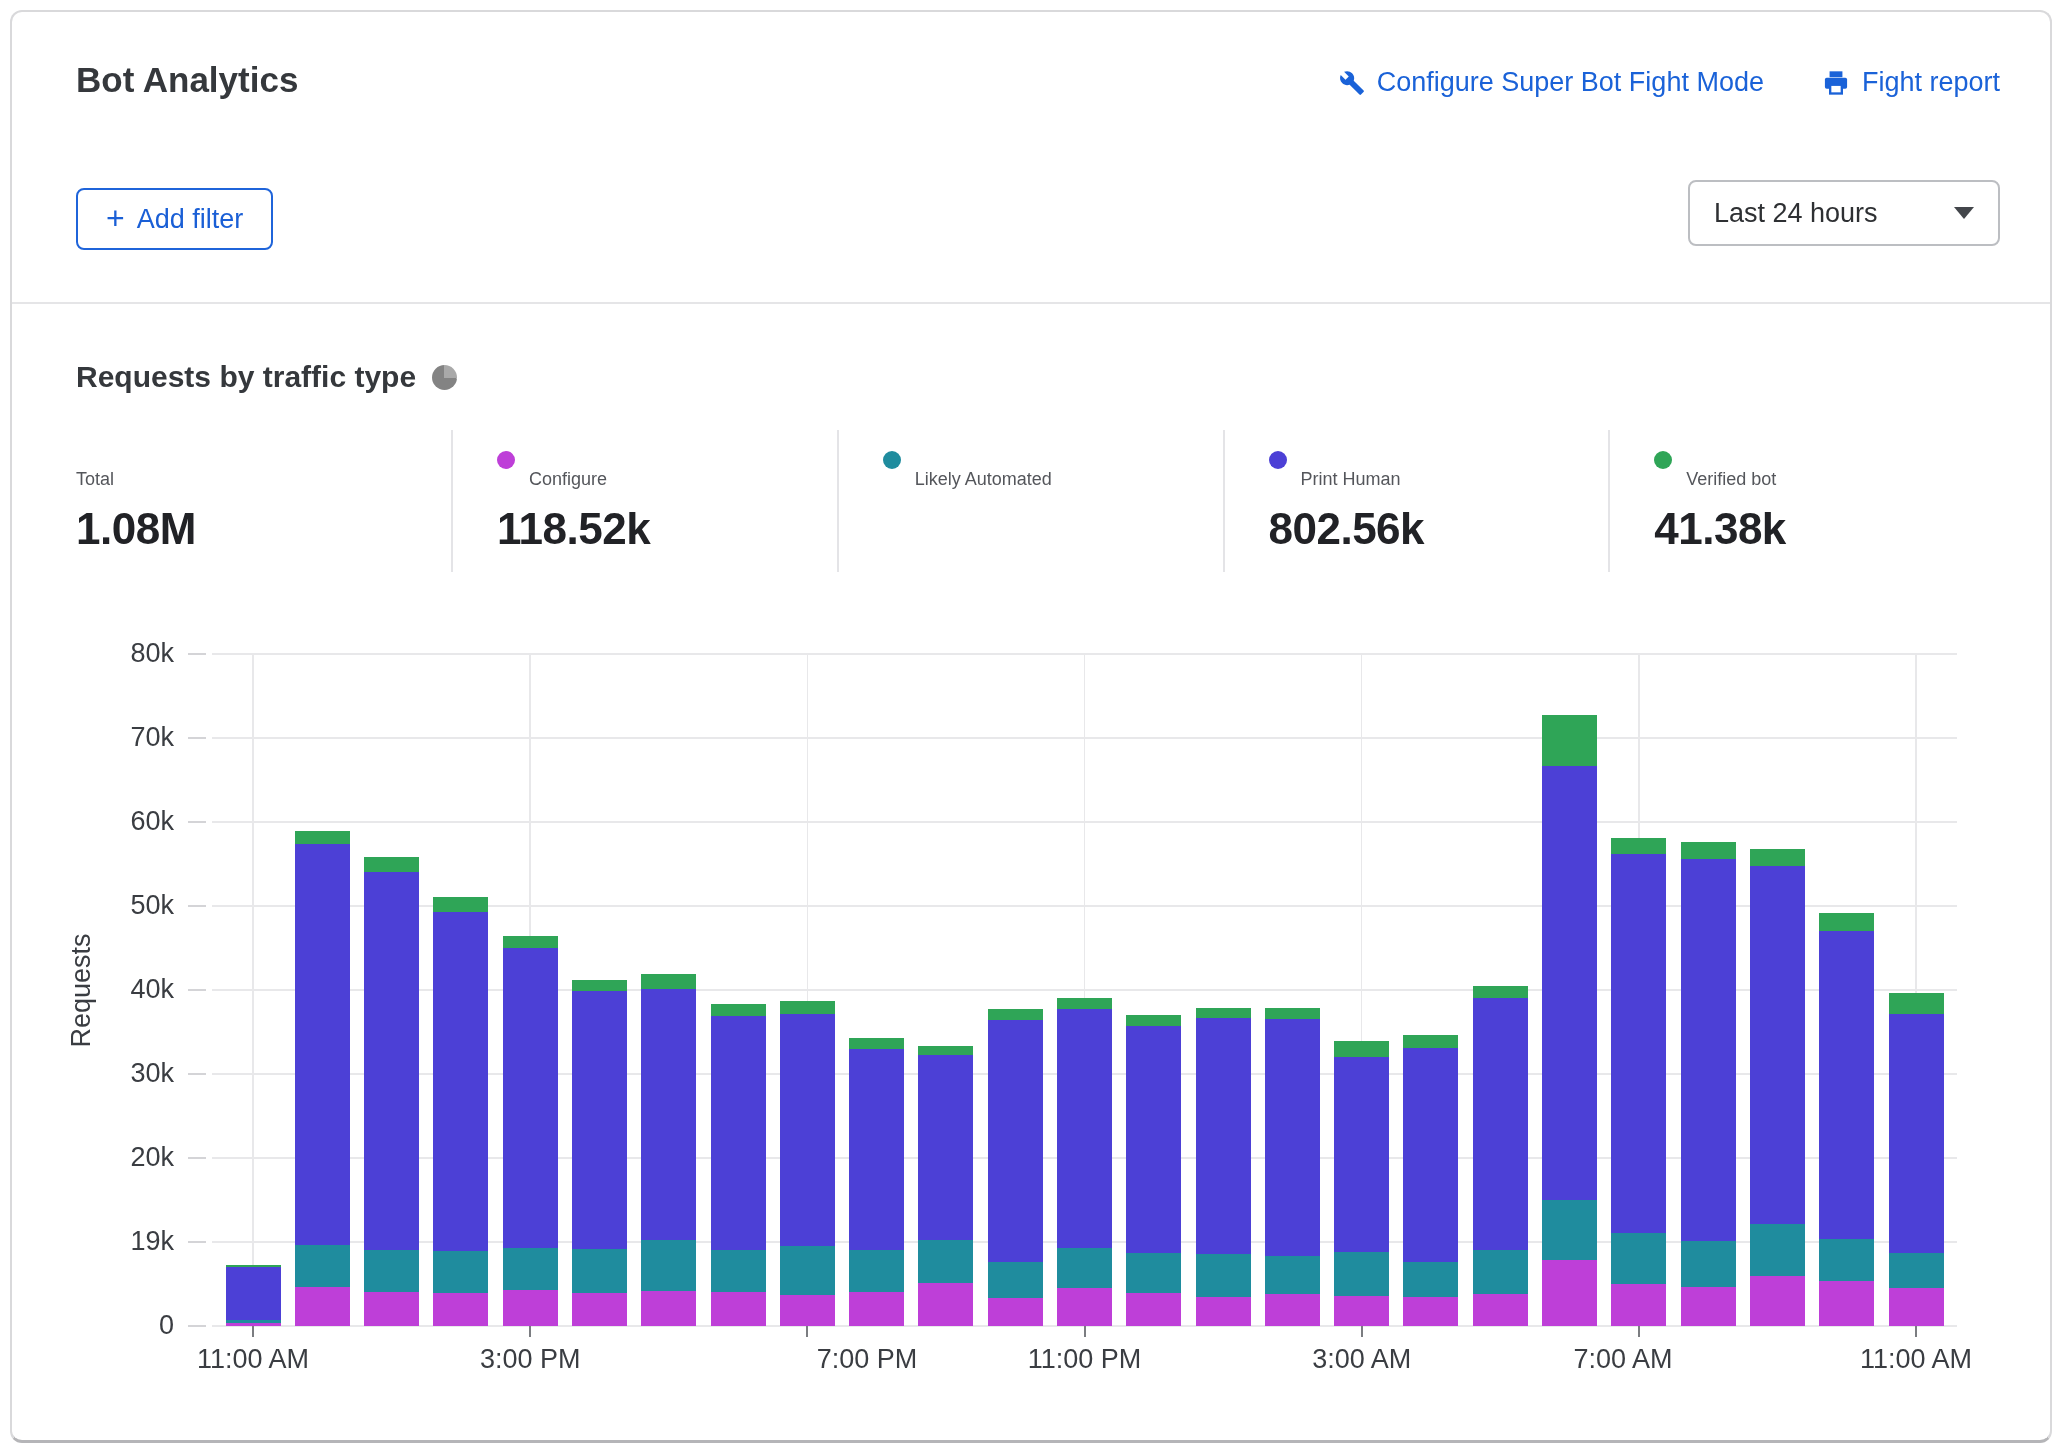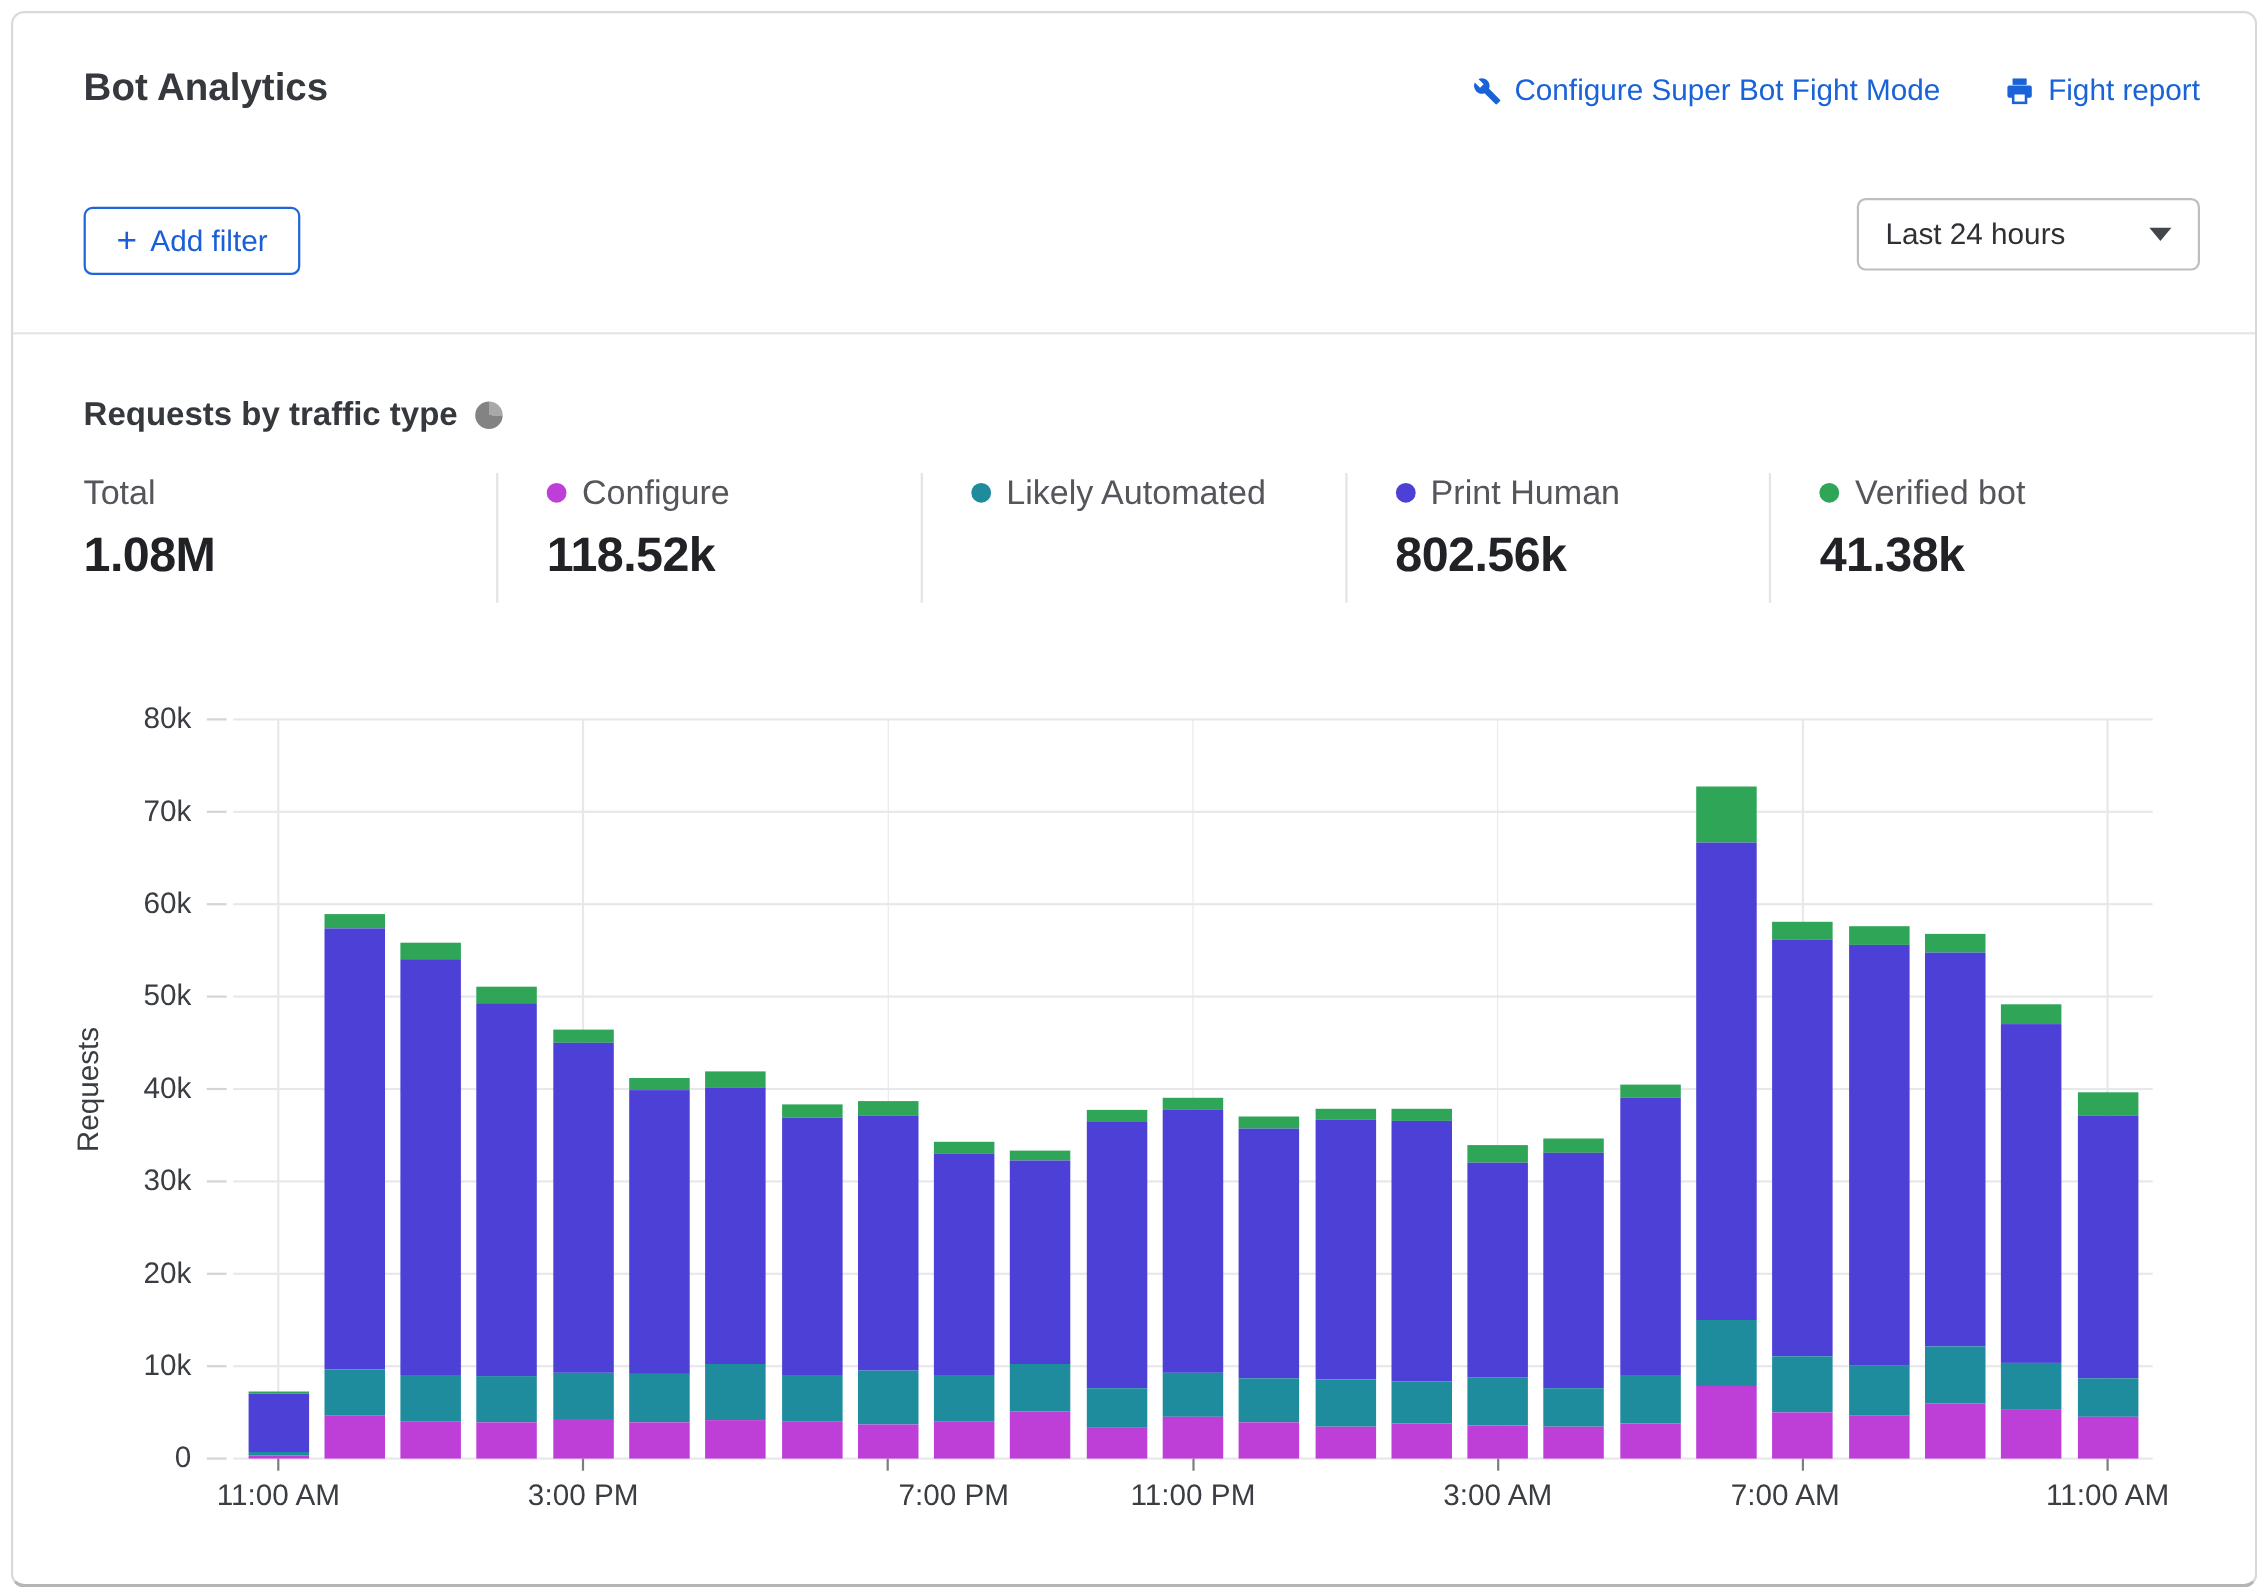--- a/index.html
+++ b/index.html
@@ -30,21 +30,21 @@
   .section-title-row { position:absolute; left:64px; top:348px; display:flex; align-items:center; gap:16px; }
   .section-title { font-size:30px; font-weight:700; color:#35383c; }
   .pie-icon { width:25px; height:25px; border-radius:50%;
     background:conic-gradient(from 0deg, #a9a9a9 0 95deg, #838383 95deg 360deg); }
 
   .stats-row { position:absolute; left:64px; right:56px; top:418px; display:flex; }
   .stat { flex:1 1 0; padding-left:44px; border-left:2px solid #e4e4e7; padding-bottom:18px; }
   .stat:first-child { flex:0 0 375px; border-left:none; padding-left:0; }
   .stat-label-row { display:flex; align-items:center; gap:14px; }
   .dot { width:18px; height:18px; border-radius:50%; flex:0 0 auto; }
-  .stat-label { font-size:31px; color:#54565b; }
+  .stat-label { font-size:18px; color:#54565b;margin-top:39px; }
   .stat-value { font-size:44px; font-weight:700; color:#212226; margin-top:14px; letter-spacing:-0.5px; }
 
   
   .chart { position:absolute; inset:0; pointer-events:none; }
   .y-axis-title { position:absolute; left:52px; top:642px; height:672px; width:34px;
     display:flex; align-items:center; justify-content:center; }
   .y-axis-title span { transform:rotate(-90deg); white-space:nowrap; font-size:27px; color:#3a3d42; }
   .ylabel { position:absolute; left:0; width:162px; text-align:right; font-size:27px; color:#3a3d42; }
   .ytick { position:absolute; height:2px; background:#d4d4d7; }
   .plot { position:absolute; left:200px; top:642px; width:1745px; height:672px; }
@@ -306,21 +306,21 @@
         <div class="bar" style="left: 1676.5px; width: 55px;">
           <div style="height: 37.8px; background: rgb(190, 63, 216);"></div>
           <div style="height: 35.28px; background: rgb(31, 140, 158);"></div>
           <div style="height: 238.56px; background: rgb(76, 64, 214);"></div>
           <div style="height: 21.84px; background: rgb(47, 165, 87);"></div>
         </div>
       </div>
     <div id="axes">
         <div class="ylabel" style="top: 1298px;">0</div>
         <div class="ytick" style="left: 176px; width: 18px; top: 1313px;"></div>
-        <div class="ylabel" style="top: 1214px;">10k</div>
+        <div class="ylabel" style="top: 1214px;">19k</div>
         <div class="ytick" style="left: 176px; width: 18px; top: 1229px;"></div>
         <div class="ylabel" style="top: 1130px;">20k</div>
         <div class="ytick" style="left: 176px; width: 18px; top: 1145px;"></div>
         <div class="ylabel" style="top: 1046px;">30k</div>
         <div class="ytick" style="left: 176px; width: 18px; top: 1061px;"></div>
         <div class="ylabel" style="top: 962px;">40k</div>
         <div class="ytick" style="left: 176px; width: 18px; top: 977px;"></div>
         <div class="ylabel" style="top: 878px;">50k</div>
         <div class="ytick" style="left: 176px; width: 18px; top: 893px;"></div>
         <div class="ylabel" style="top: 794px;">60k</div>

